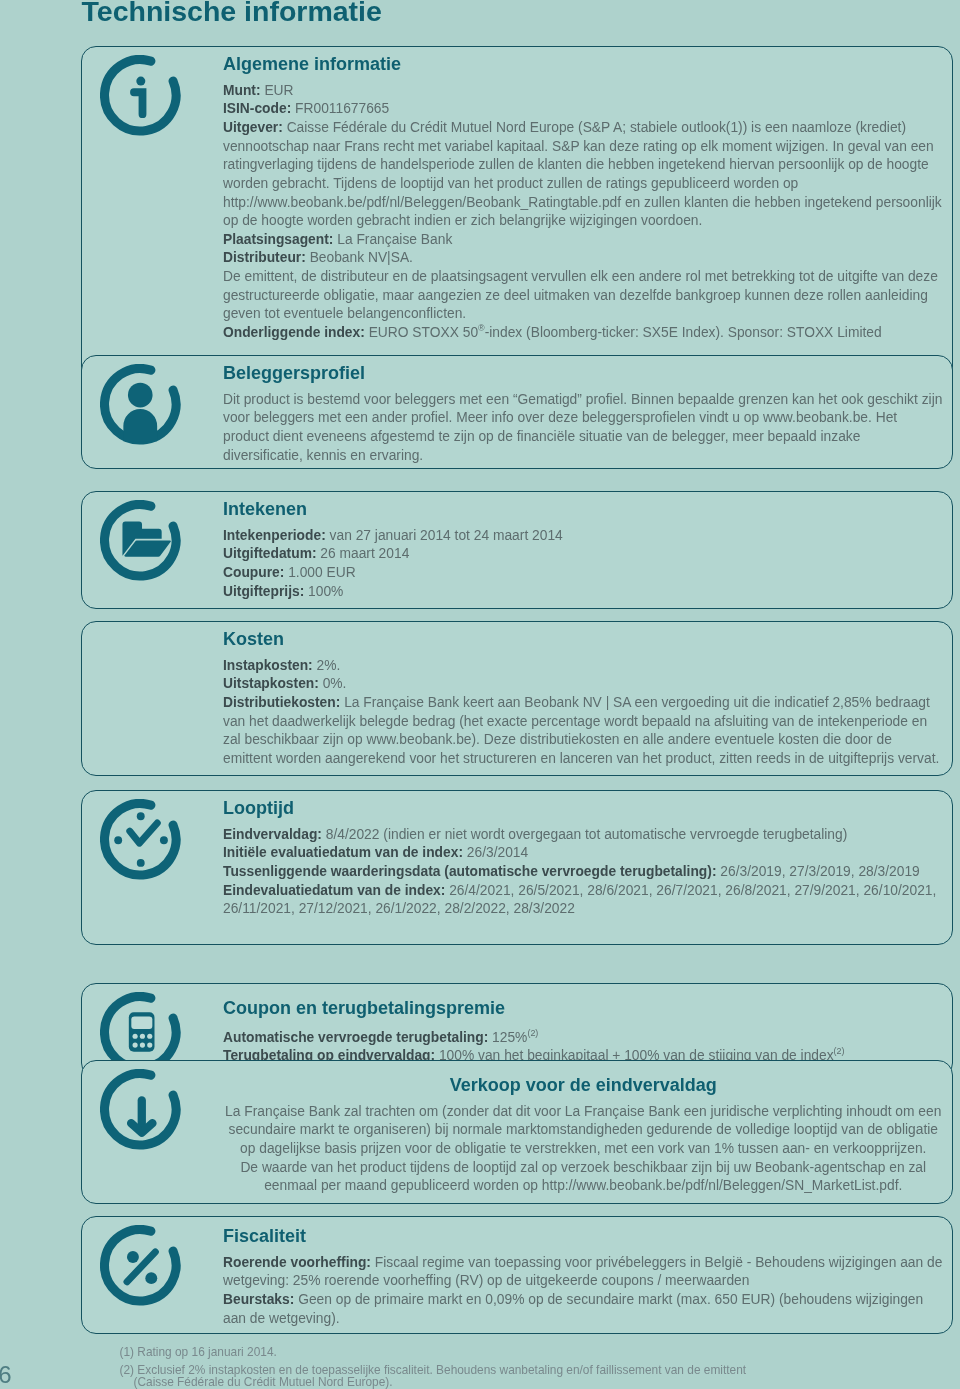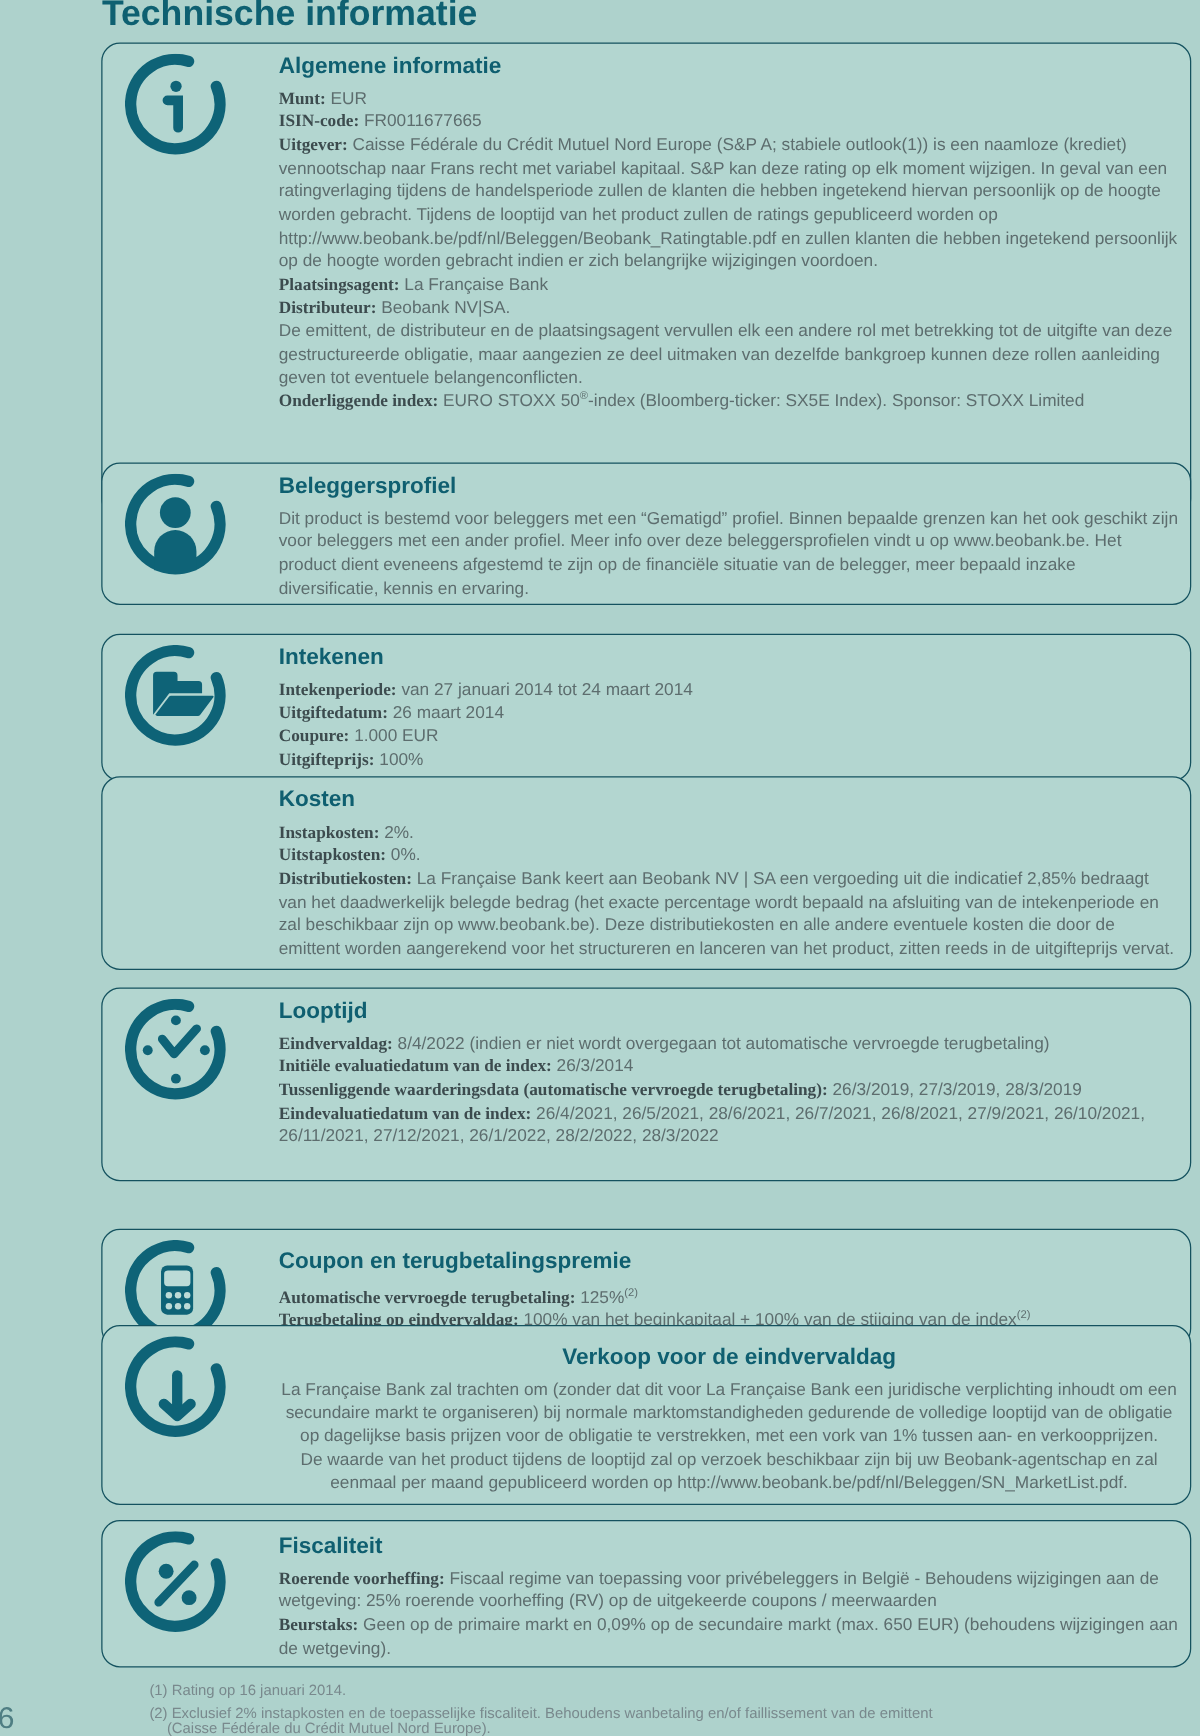--- a/index.html
+++ b/index.html
@@ -20,33 +20,33 @@
     position:absolute;left:-1.8px;top:1363px;
     font-size:24px;color:#4f7e83;font-weight:normal;line-height:24px;
   }
   .boxes{position:absolute;left:80.5px;top:0px;width:872px;}
   .box{
     position:absolute;left:0;box-sizing:border-box;width:872px;
     border:1.5px solid #14525f;border-radius:15px;
     background:#b3d6d0;
     padding:5.4px 8px 7px 141.5px;
   }
-  .box:nth-child(1){top:34px;height:380px;}
-  .box:nth-child(2){top:370px;height:114px;}
-  .box:nth-child(3){top:491px;height:118px;margin-top:16px;}
+  .box:nth-child(1){top:46px;height:380px;}
+  .box:nth-child(2){top:355px;height:114px;}
+  .box:nth-child(3){top:491px;height:118px;}
   .box:nth-child(4){top:621px;height:155px;}
   .box:nth-child(5){top:790px;height:155px;}
   .box:nth-child(6){top:983px;height:95px;padding-top:12.4px;}
   .box:nth-child(6) .sec-title{margin-bottom:7.2px;}
   .box:nth-child(7){top:1060px;height:144px;padding-top:12.4px;text-align:center;}
   .box:nth-child(8){top:1216px;height:118px;padding-top:7.4px;}
   .sec-title{font-size:18px;font-weight:bold;color:#0f5f70;margin:0 0 4.2px 0;line-height:25px;}
   .sec-body{font-size:13.8px;line-height:18.65px;color:#5d6d6e;}
   .sec-body p{margin:0;}
-  .sec-body b{font-weight:bold;color:#3c4b4e;font-family:Liberation Serif, serif;}
+  .sec-body b{font-weight:bold;color:#3c4b4e;}
   .icon{position:absolute;left:18.5px;top:8px;width:80.5px;height:80.5px;}
   .icon svg{display:block;width:100%;height:100%;}
   sup{font-size:65%;vertical-align:super;line-height:0;}
   .notes{position:absolute;left:79.5px;top:1345px;font-size:11.9px;color:#79898d;}
   .notes div{white-space:pre;position:absolute;left:0;top:0;margin-left:40px;}
   .notes div:nth-child(1){top:0px;}
   .notes div:nth-child(2){top:17.5px;}
   .notes div:nth-child(3){top:30px;left:14px;}
 </style>
 </head>

